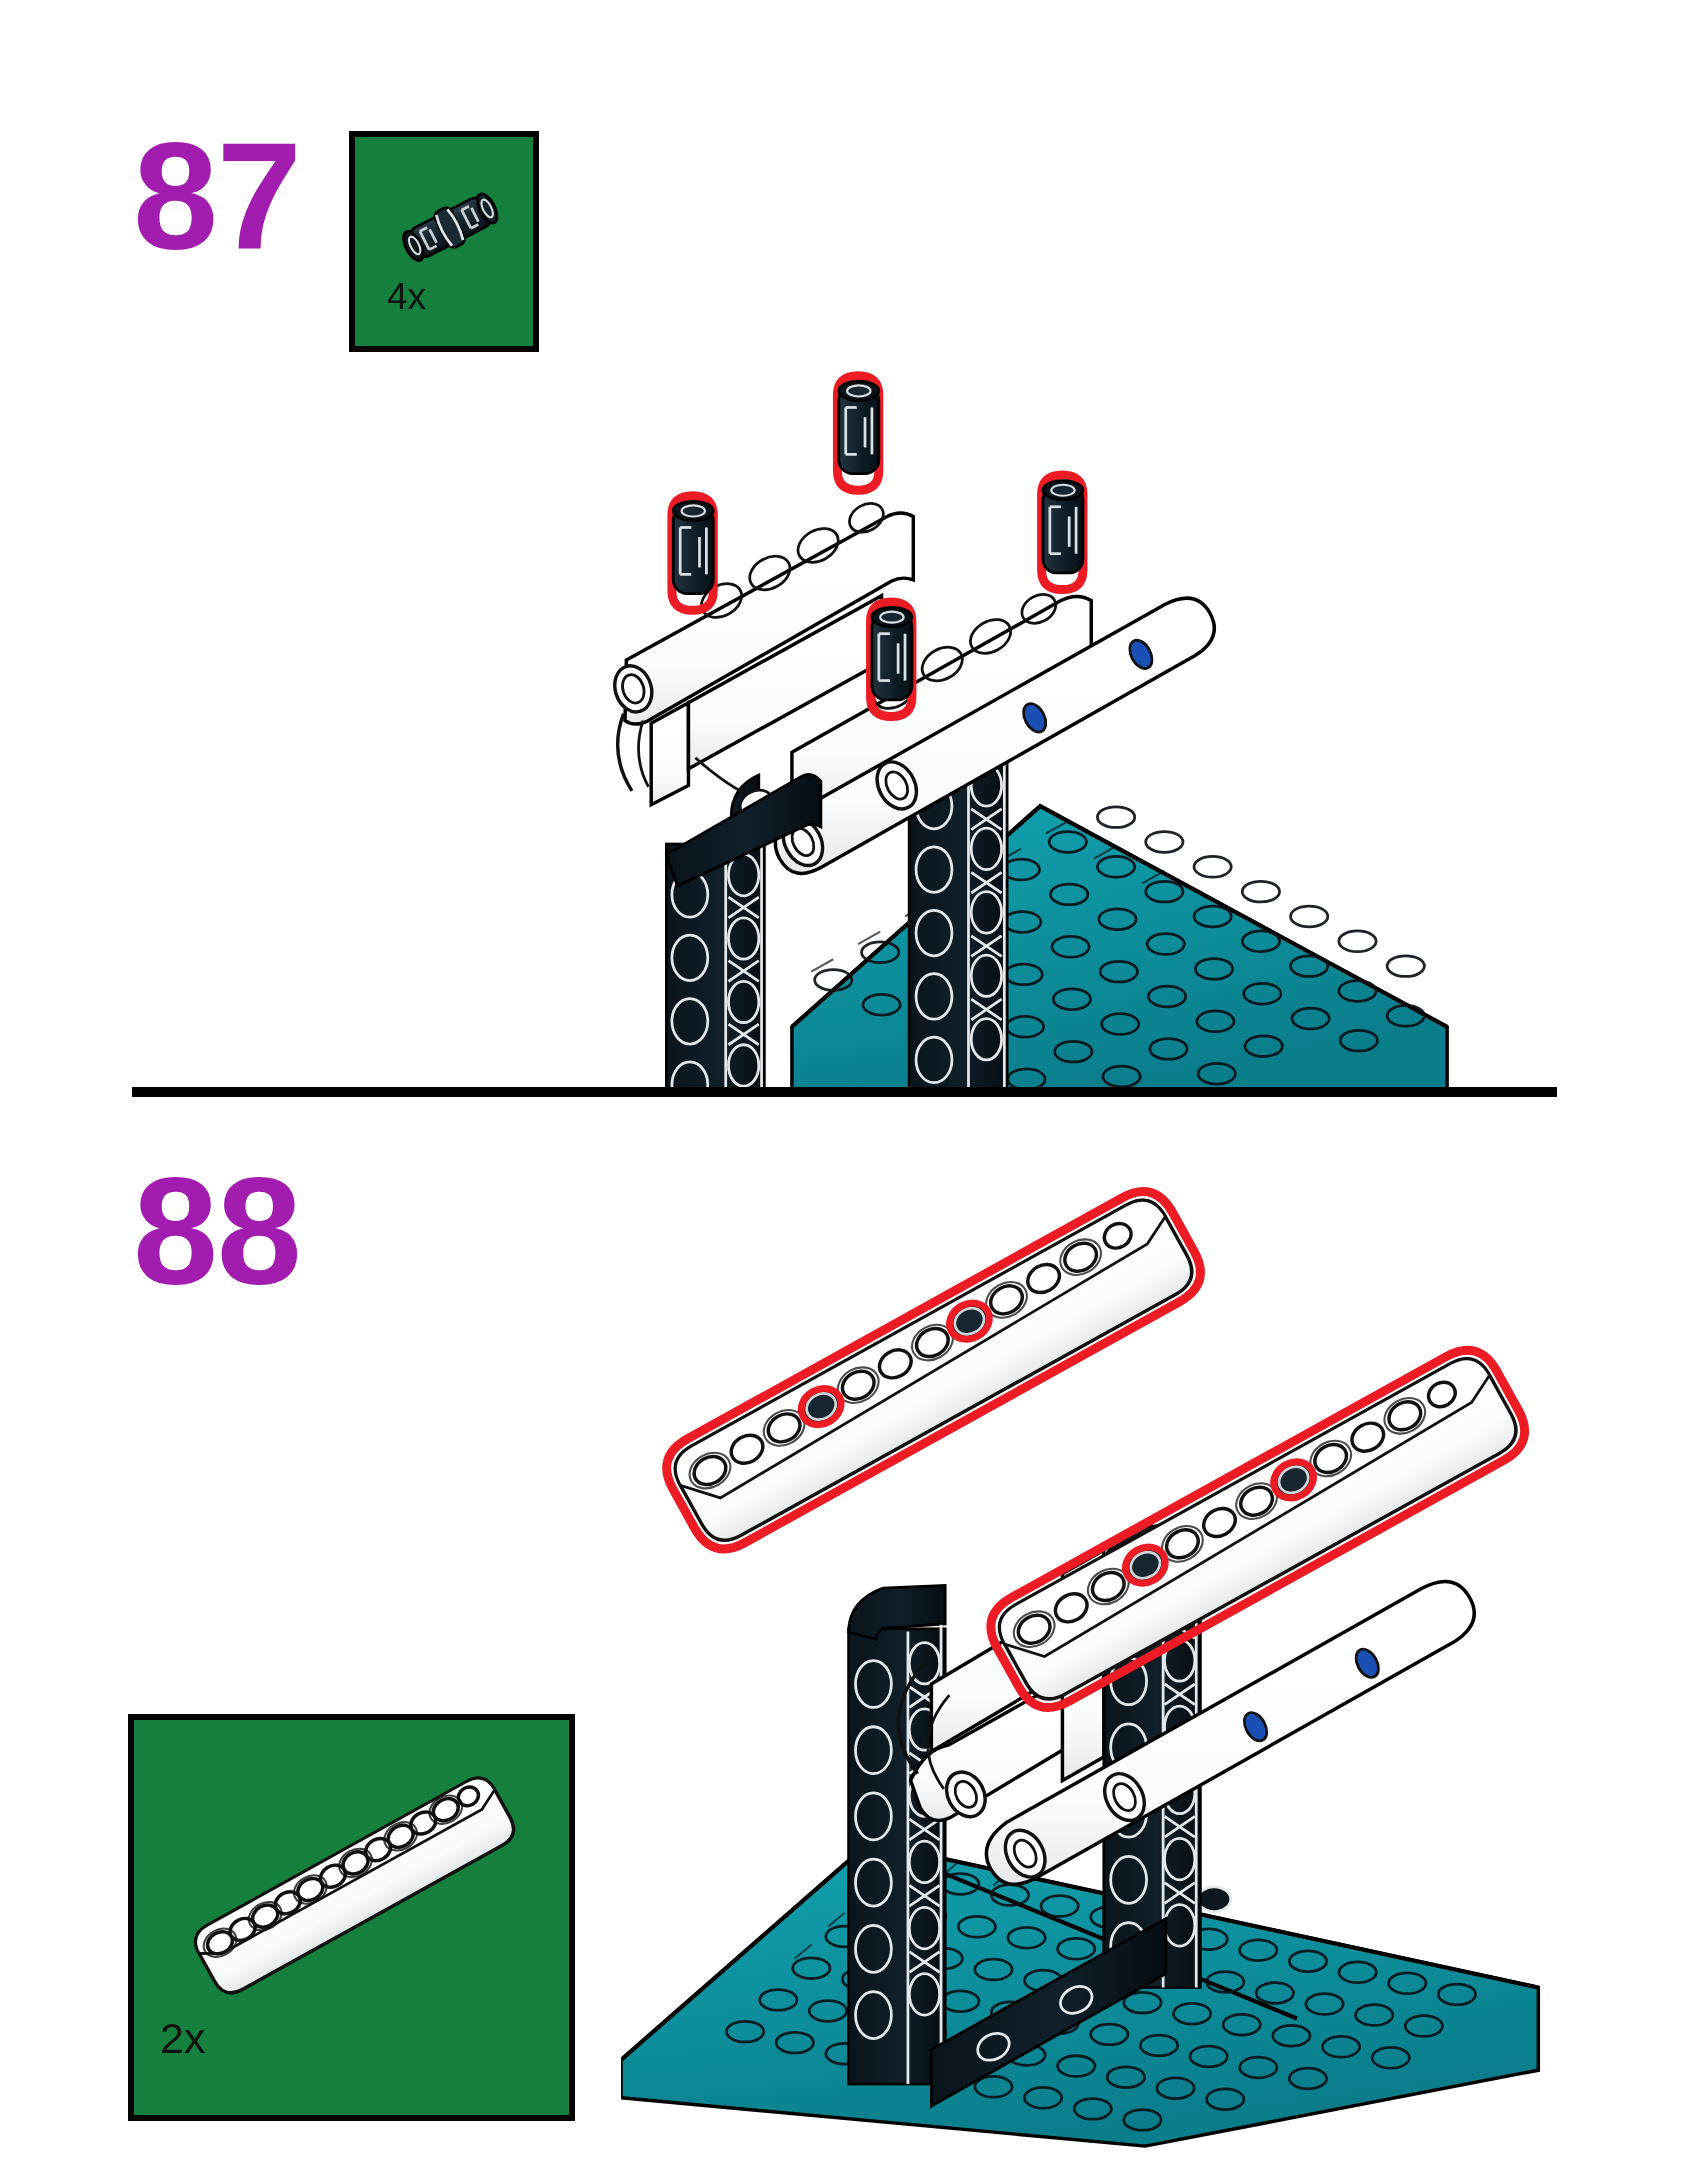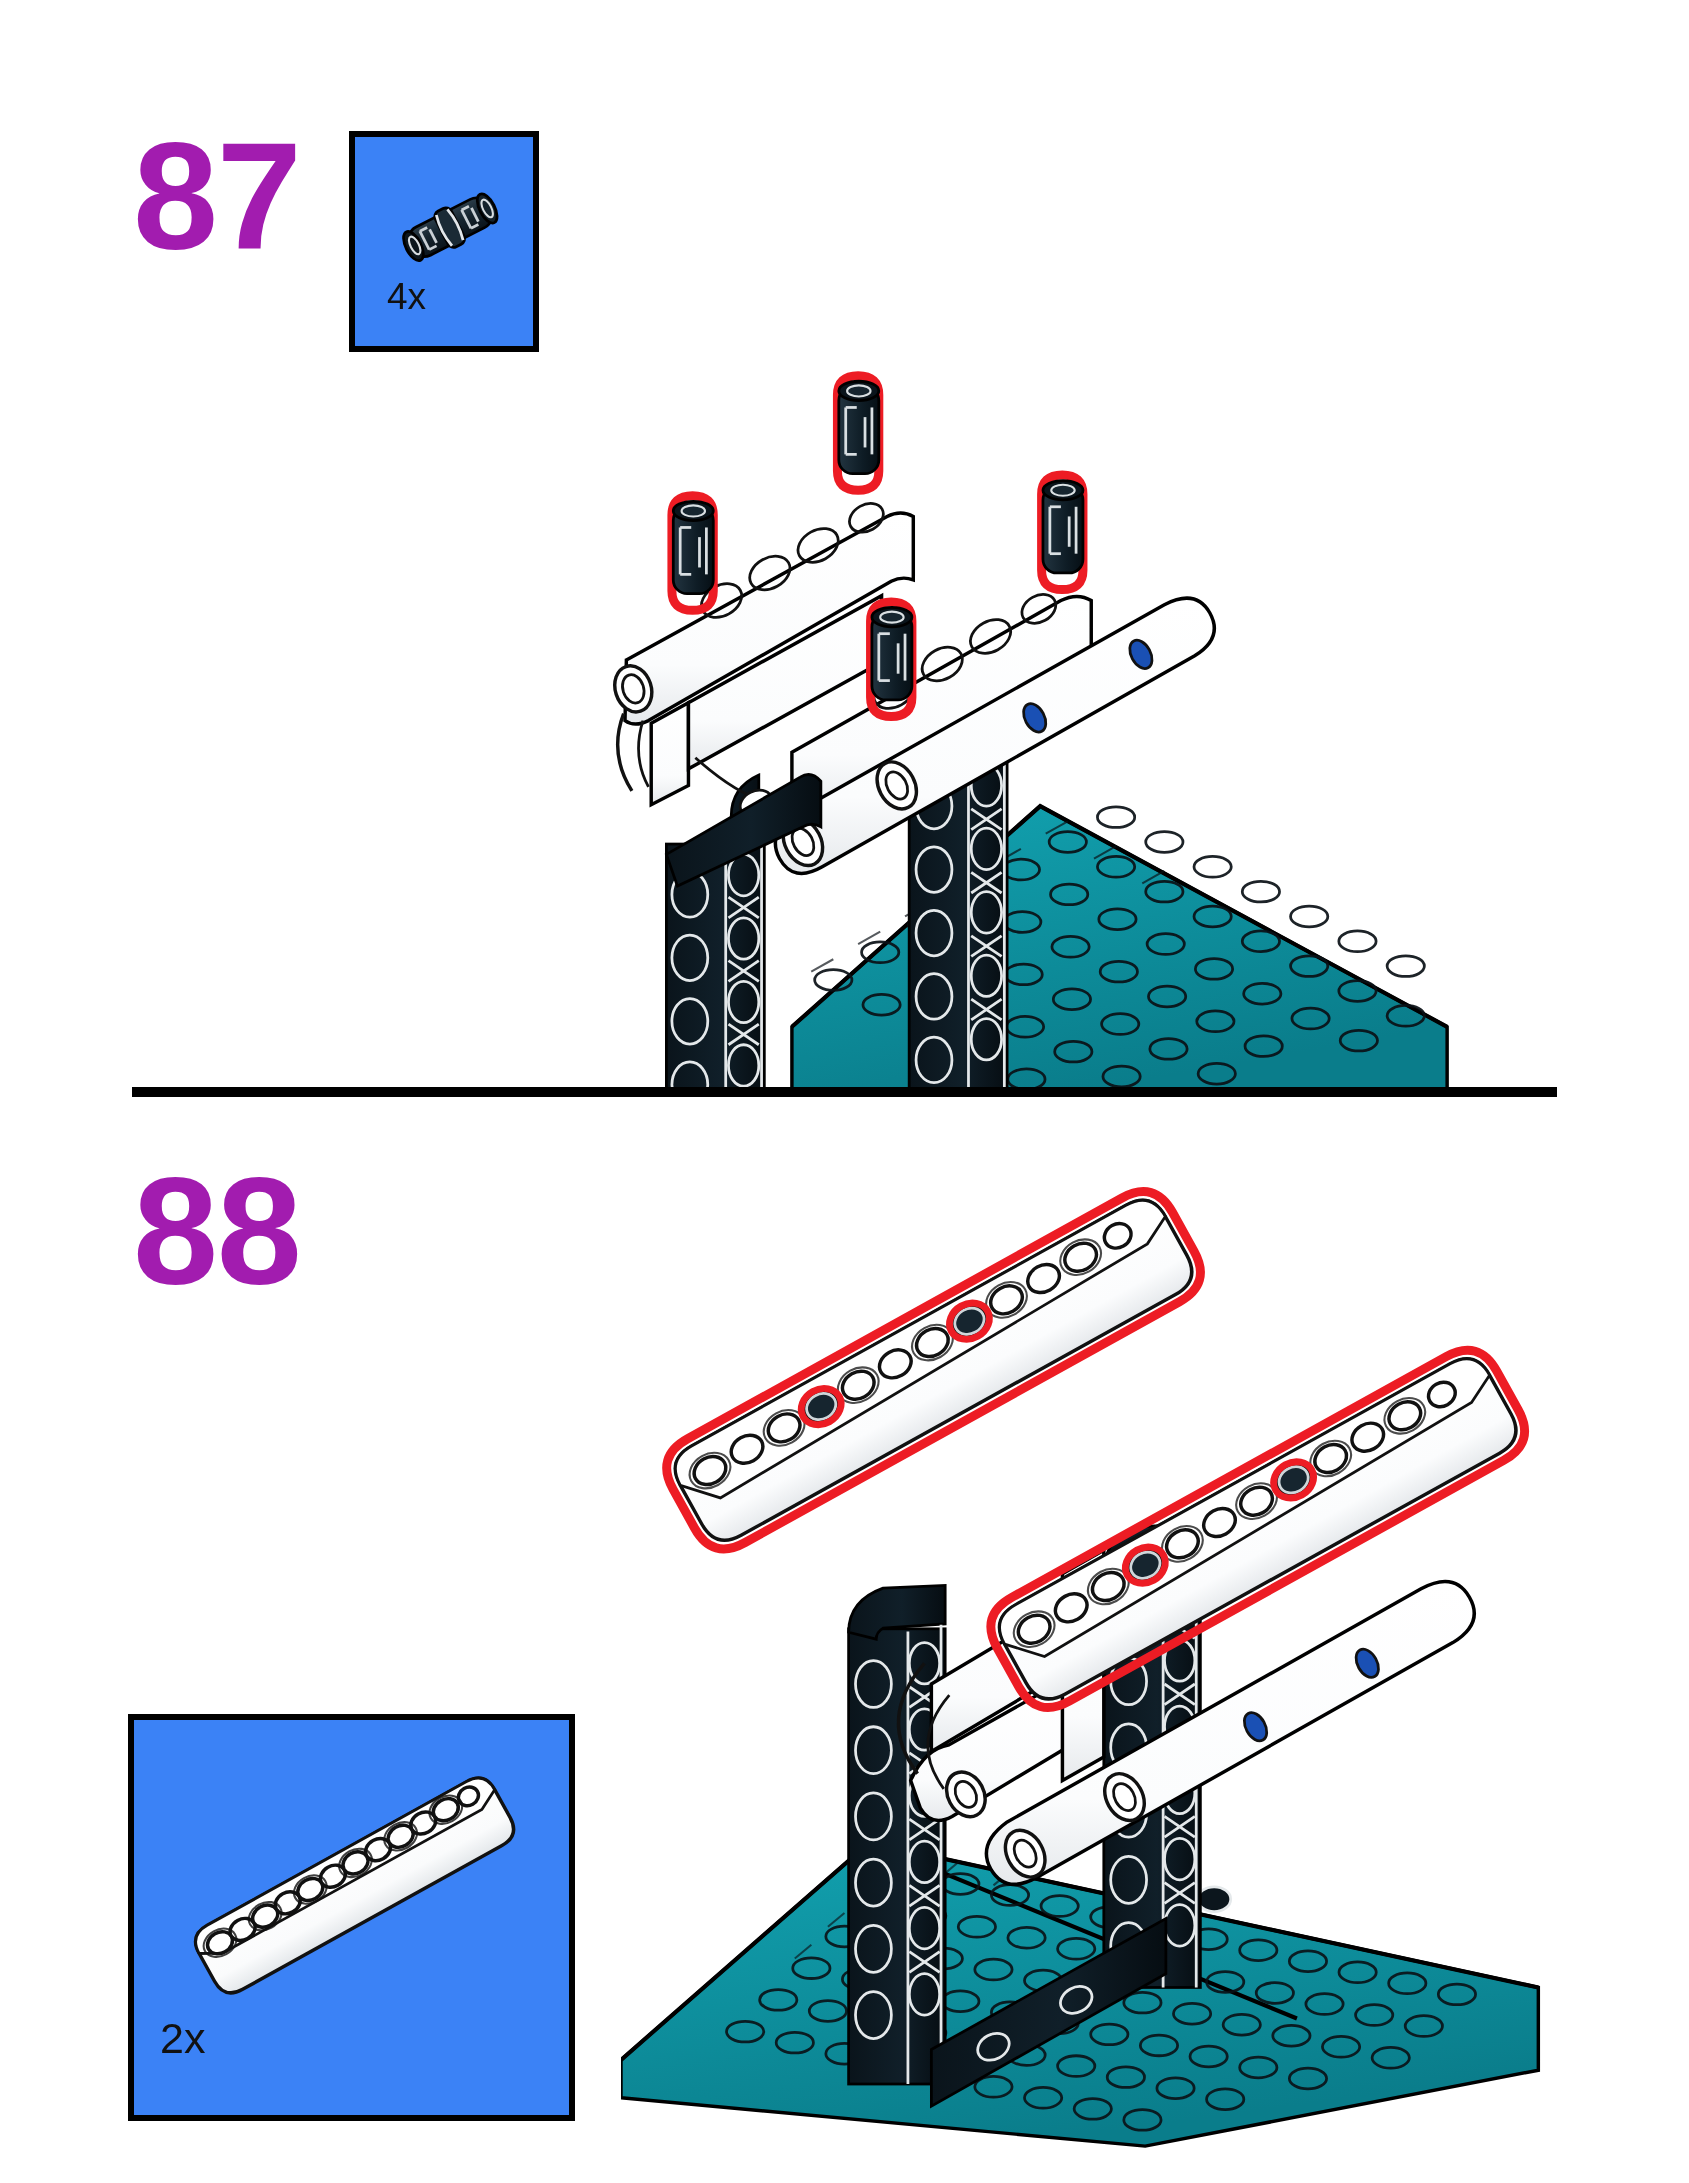--- a/index.html
+++ b/index.html
@@ -29,21 +29,21 @@
     line-height: 1;
     letter-spacing: -1.4px;
     user-select: none;
   }
   #step87-number { left: 133px; top: 119px; font-size: 153px; }
   #step88-number { left: 133px; top: 1154px; font-size: 153px; }
 
   
   .parts-box {
     position: absolute;
-    background: #3b82f6;
+    background: #15803d;
     border: 6.2px solid #000000;
     box-sizing: border-box;
   }
   #step87-parts-box { left: 349px; top: 131px; width: 190px; height: 221px; }
   #step88-parts-box { left: 128px; top: 1714px; width: 447px; height: 407px; }
 
   .parts-count {
     position: absolute;
     font-family: "Liberation Sans", sans-serif;
     color: #111111;

